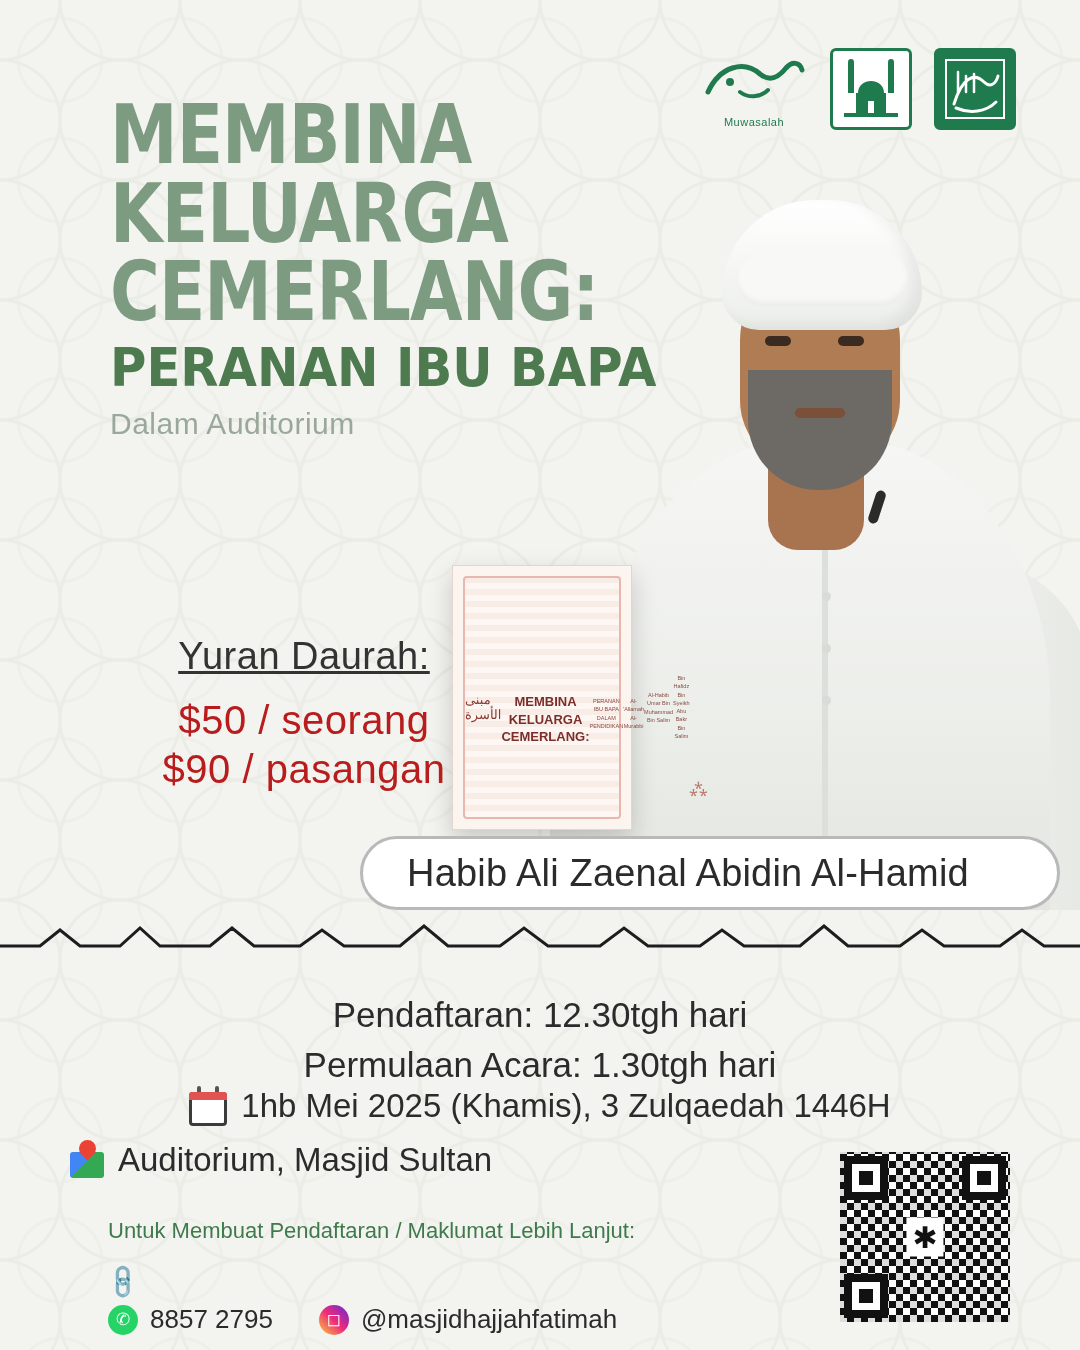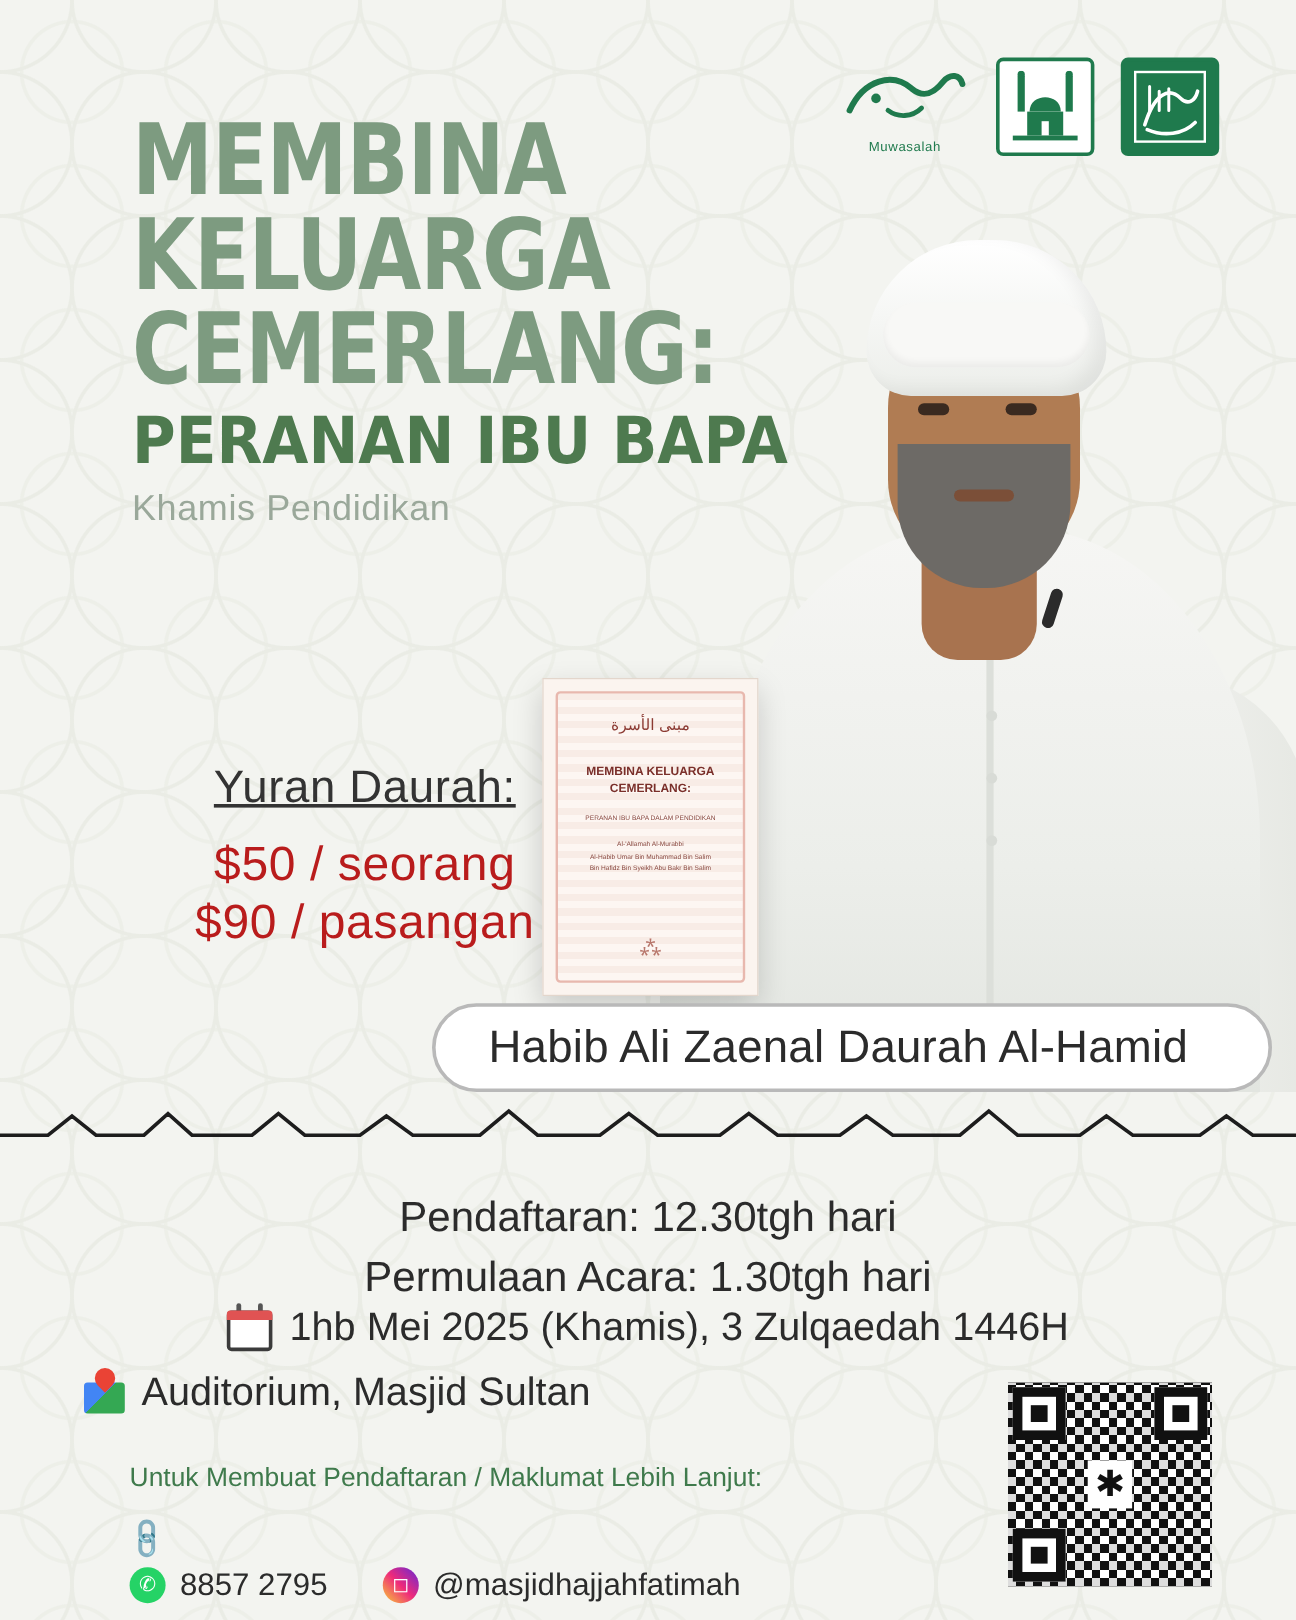--- a/index.html
+++ b/index.html
@@ -118,24 +118,24 @@
   
   .book {
     position: absolute; left: 452px; top: 565px; width: 180px; height: 265px;
     background: #fbf4ef; border: 1px solid #e3d6cc;
     box-shadow: 0 10px 24px rgba(0,0,0,.18);
   }
   .book-inner{
     position:absolute; inset:10px; border:2px solid #e8b8ae; border-radius:4px;
     background:
       repeating-linear-gradient(0deg,#fdf6f2 0 6px,#f8ece6 6px 12px);
-    display:flex; flex-direction:column; align-items:center; padding-top:18px;
+    display:flex; align-items:center; padding-top:18px;
   }
   .book-arabic{font-size:13px; color:#8c3b33; letter-spacing:1px;}
-  .book-t1{font-size:10px; font-weight:700; color:#7a2f2a; margin-top:26px; text-align:center; line-height:1.35;}
+  .book-t1{font-size:13px; font-weight:700; color:#7a2f2a; margin-top:26px; text-align:center; line-height:1.35;}
   .book-t2{font-size:5.5px; color:#8a4a42; margin-top:14px; text-align:center; line-height:1.5;}
   .book-orn{margin-top:auto; margin-bottom:18px; font-size:16px; color:#b8766b;}
 
   
   .name-pill {
     position: absolute; left: 360px; top: 836px; width: 700px; height: 74px;
     background: #fff; border: 3px solid #b9b9b9; border-radius: 40px;
     display: flex; align-items: center; padding-left: 44px;
     font-size: 38px; color: #2b2b2b; letter-spacing: .2px;
   }
@@ -230,21 +230,21 @@
         <path d="M12 50 C26 56, 42 54, 52 44" fill="none" stroke="#fff" stroke-width="3" stroke-linecap="round"></path>
       </svg>
     </div>
   </div>
 
   <div class="headline">
     <div class="l1">MEMBINA</div>
     <div class="l2">KELUARGA</div>
     <div class="l3">CEMERLANG:</div>
     <div class="sub">PERANAN IBU BAPA</div>
-    <div class="sub2">Khamis Pendidikan</div>
+    <div class="sub2">Dalam Auditorium</div>
   </div>
 
   <div class="photo-wrap">
     <div class="person">
       <div class="shoulder-l"></div>
       <div class="shoulder-r"></div>
       <div class="robe"></div>
       <div class="btn-dot" style="top:400px"></div>
       <div class="btn-dot" style="top:452px"></div>
       <div class="btn-dot" style="top:504px"></div>
@@ -274,21 +274,21 @@
     </div>
   </div>
 
   <div class="fee">
     <div class="fee-title">Yuran Daurah:</div>
     <div class="fee-line">$50 / seorang</div>
     <div class="fee-line">$90 / pasangan</div>
   </div>
 
   <div class="name-pill">
-    <span>Habib Ali Zaenal Daurah Al-Hamid</span>
+    <span>Habib Ali Zaenal Abidin Al-Hamid</span>
   </div>
 
   <div class="divider">
     <svg width="1080" height="50" viewBox="0 0 1080 50" preserveAspectRatio="none">
       <path d="M0 28 L40 28 L60 12 L80 28 L120 28 L140 10 L160 28 L210 28 L232 10 L254 28 L300 28 L322 12 L344 28 L400 28 L424 8 L448 28 L500 28 L524 10 L548 28 L600 28 L624 10 L648 28 L700 28 L722 12 L744 28 L800 28 L824 8 L848 28 L900 28 L922 12 L944 28 L1000 28 L1022 12 L1044 28 L1080 28" fill="none" stroke="#1d1d1d" stroke-width="3"></path>
     </svg>
   </div>
 
   <div class="sched">
     <div class="row">Pendaftaran: 12.30tgh hari</div>

